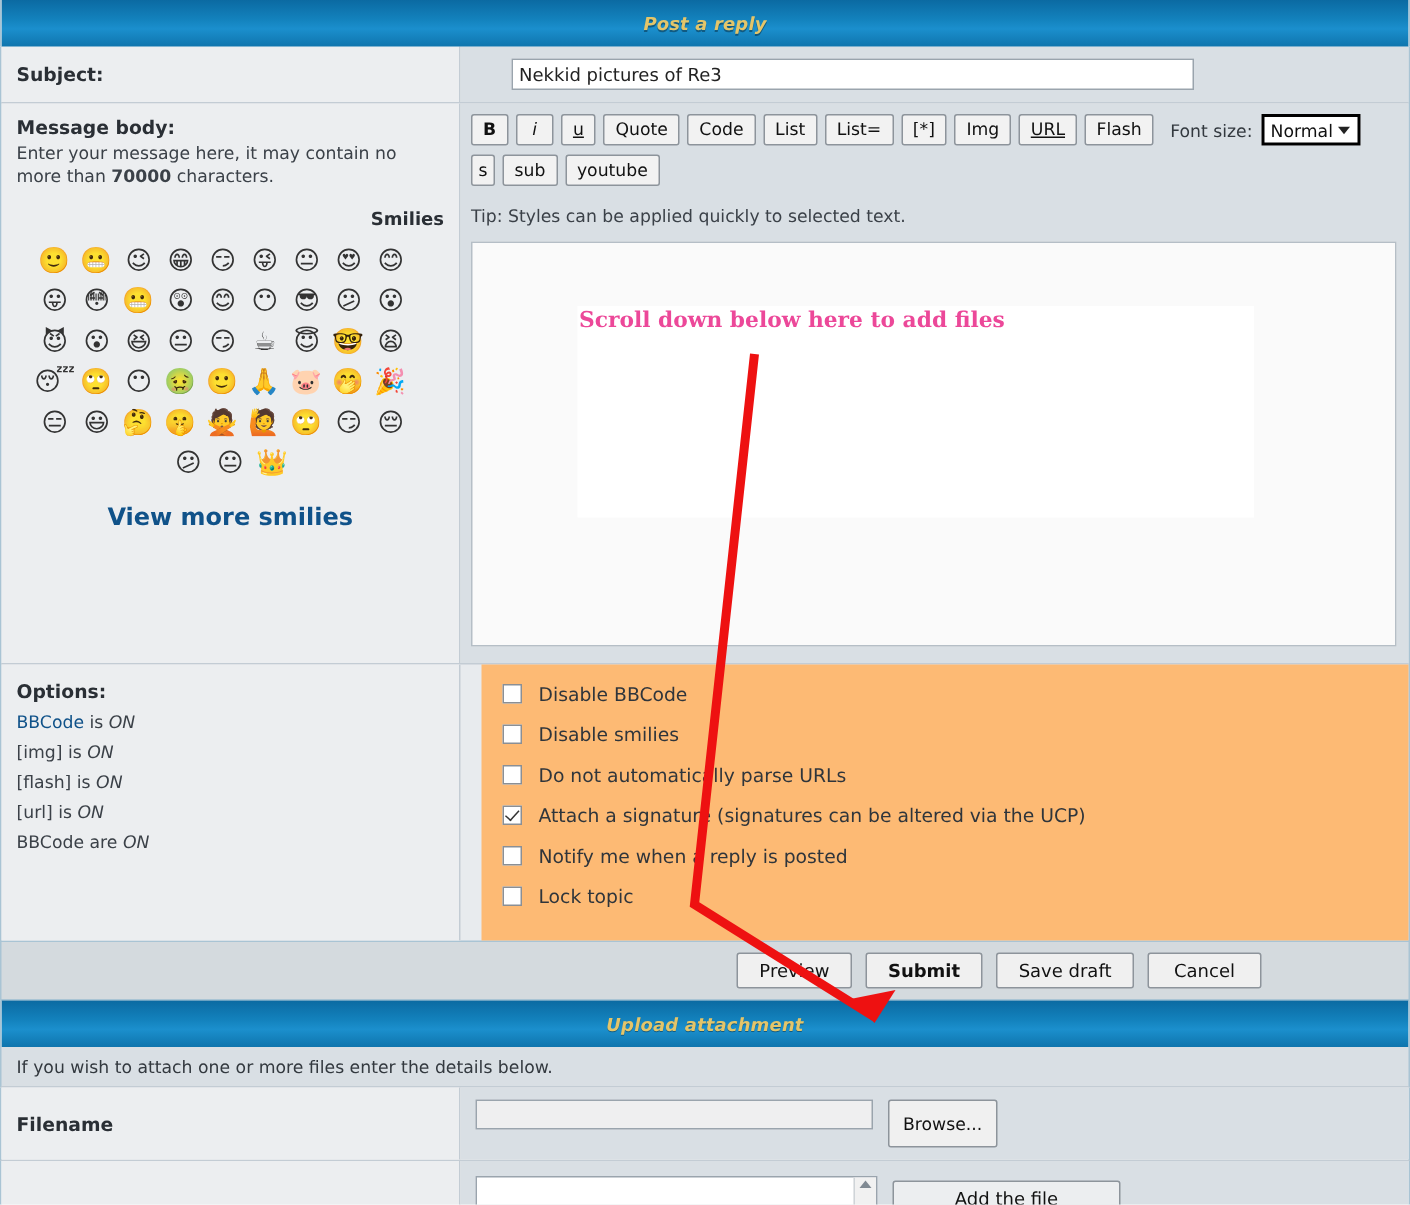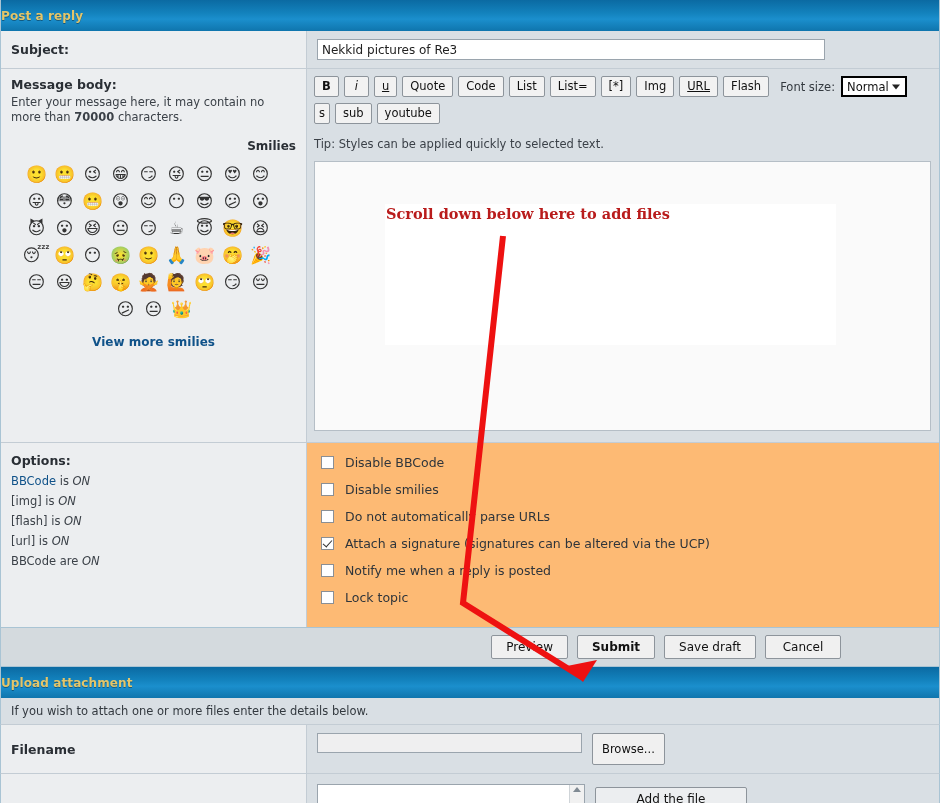--- a/index.html
+++ b/index.html
@@ -33,21 +33,23 @@
 
   
   .titlebar {
     height: 31px;
     background: linear-gradient(to bottom, #0b6aa2 0%, #1382bd 42%, #1b8fcd 62%, #0f75ad 100%);
     border-left: 1px solid #a9c4d4;
     border-right: 1px solid #a9c4d4;
     box-sizing: border-box;
     display: flex;
     align-items: center;
+    justify-content: center;
     position: relative;
+    font-style: italic;
   }
   .titlebar .tbtext {
     color: #e3c56a;
     font-weight: bold;
     font-size: 12px;
     letter-spacing: .1px;
     text-shadow: 0 1px 0 rgba(0,0,0,.35);
   }
 
   
@@ -80,21 +82,21 @@
   input.text {
     font-family: "DejaVu Sans", "Liberation Sans", sans-serif;
     font-size: 12px;
     color: #222;
     border: 1px solid #9aa4ad;
     background: #ffffff;
     padding: 2px 4px;
     box-sizing: border-box;
     height: 21px;
   }
-  #subject-input { width: 508px; }
+  #subject-input { width: 455px; margin-left: 24px; }
 
   
   .body-row .lcell { padding: 8px 10px 10px 10px; }
   .body-row .rcell { padding: 7px 8px 8px 7px; background:#d9dfe4; }
 
   
   .smilies-title {
     text-align: right;
     font-weight: bold;
     color: #2a2f35;
@@ -114,21 +116,21 @@
     line-height: 1;
     cursor: pointer;
   }
   .smilies-grid.last {
     width: 170px;
     justify-content: center;
   }
   .viewmore {
     text-align: center;
     margin-top: 12px;
-    font-size: 12px;
+    font-size: 16px;
     font-weight: bold;
   }
   .viewmore a { color: #105289; text-decoration: none; }
 
   
   .bbrow { display: flex; align-items: center; flex-wrap: wrap; gap: 5px; }
   .bbrow2 { display: flex; align-items: center; gap: 5px; margin-top: 6px; }
   button.bb {
     font-family: "DejaVu Sans", "Liberation Sans", sans-serif;
     font-size: 11.5px;
@@ -336,21 +338,21 @@
     left: 385px; top: 204px;
     width: 451px; height: 141px;
     background: #ffffff;
   }
   .anno-text {
     position: absolute;
     left: 386px; top: 205px;
     font-family: "DejaVu Serif", "Liberation Serif", serif;
     font-weight: bold;
     font-size: 14.5px;
-    color: #b91c1c;
+    color: #ec4899;
     white-space: nowrap;
   }
 </style>
 </head>
 <body>
 
 <div class="page">
 
   <div class="titlebar">
     <span class="tbtext">Post a reply</span>
@@ -457,21 +459,21 @@
         <div class="bbrow2" id="bb-row2">
             <button class="bb s">s</button>
             <button class="bb ">sub</button>
             <button class="bb ">youtube</button>
           </div>
         <div class="tip">Tip: Styles can be applied quickly to selected text.</div>
         <textarea class="msg-area" style=""></textarea>
       </div>
     </div>
 
-    <div class="row opt-row" style="border-bottom:none;">
+    <div class="row opt-row" style="border-bottom:none;gap:14px;">
       <div class="lcell">
         <div class="lbl-bold">Options:</div>
         <div id="options-list">
             <div class="optline"><a href="#" class="lnk">BBCode</a> is <em>ON</em></div>
             <div class="optline"><span>[img]</span> is <em>ON</em></div>
             <div class="optline"><span>[flash]</span> is <em>ON</em></div>
             <div class="optline"><span>[url]</span> is <em>ON</em></div>
             <div class="optline"><span>BBCode are</span> <em>ON</em></div>
           </div>
       </div>

